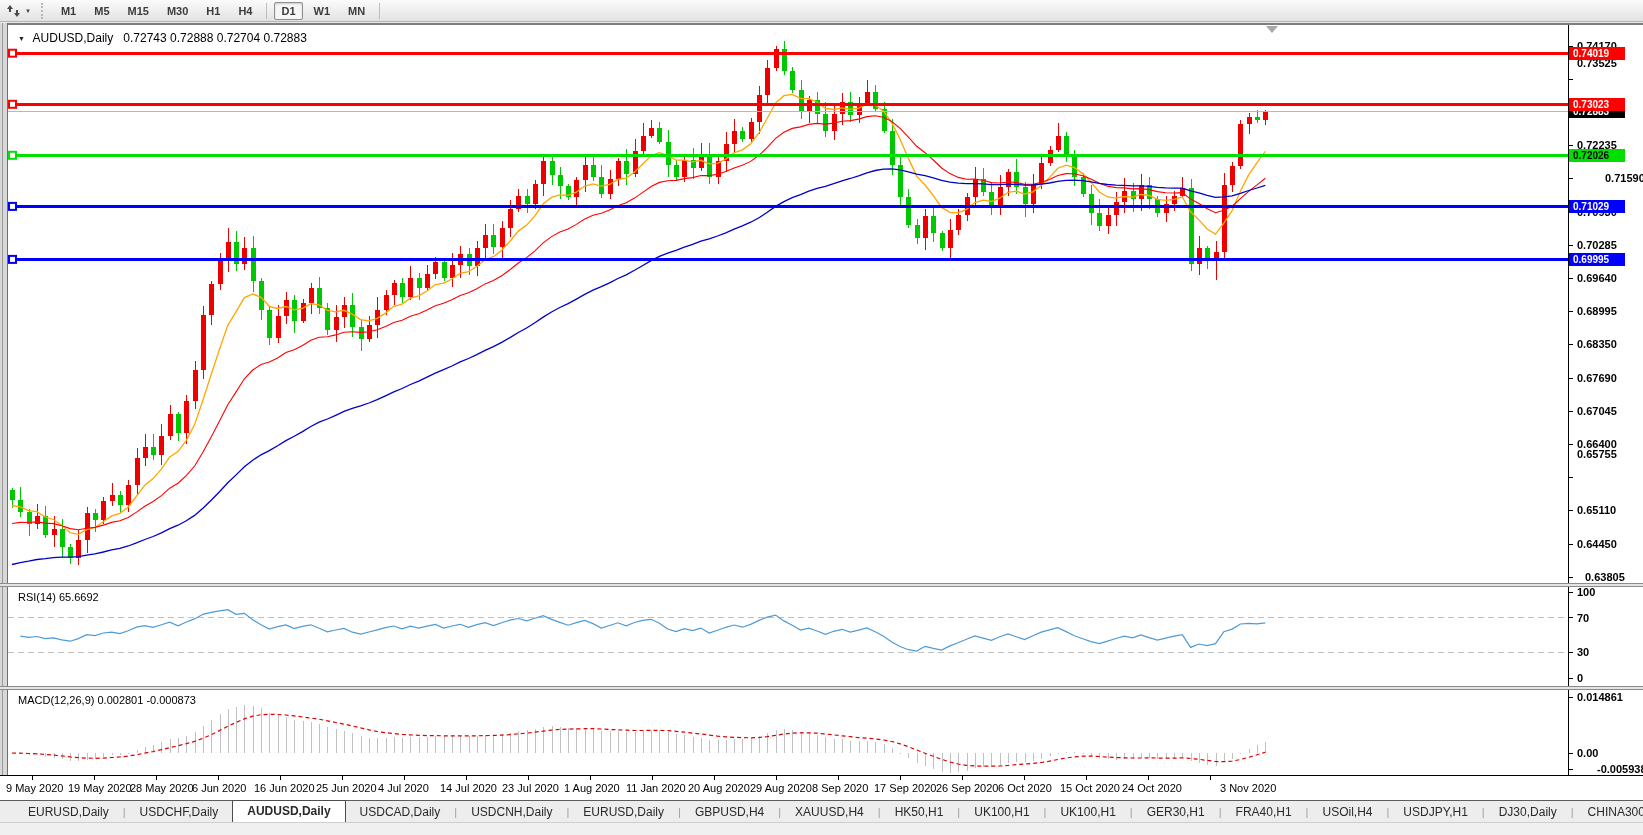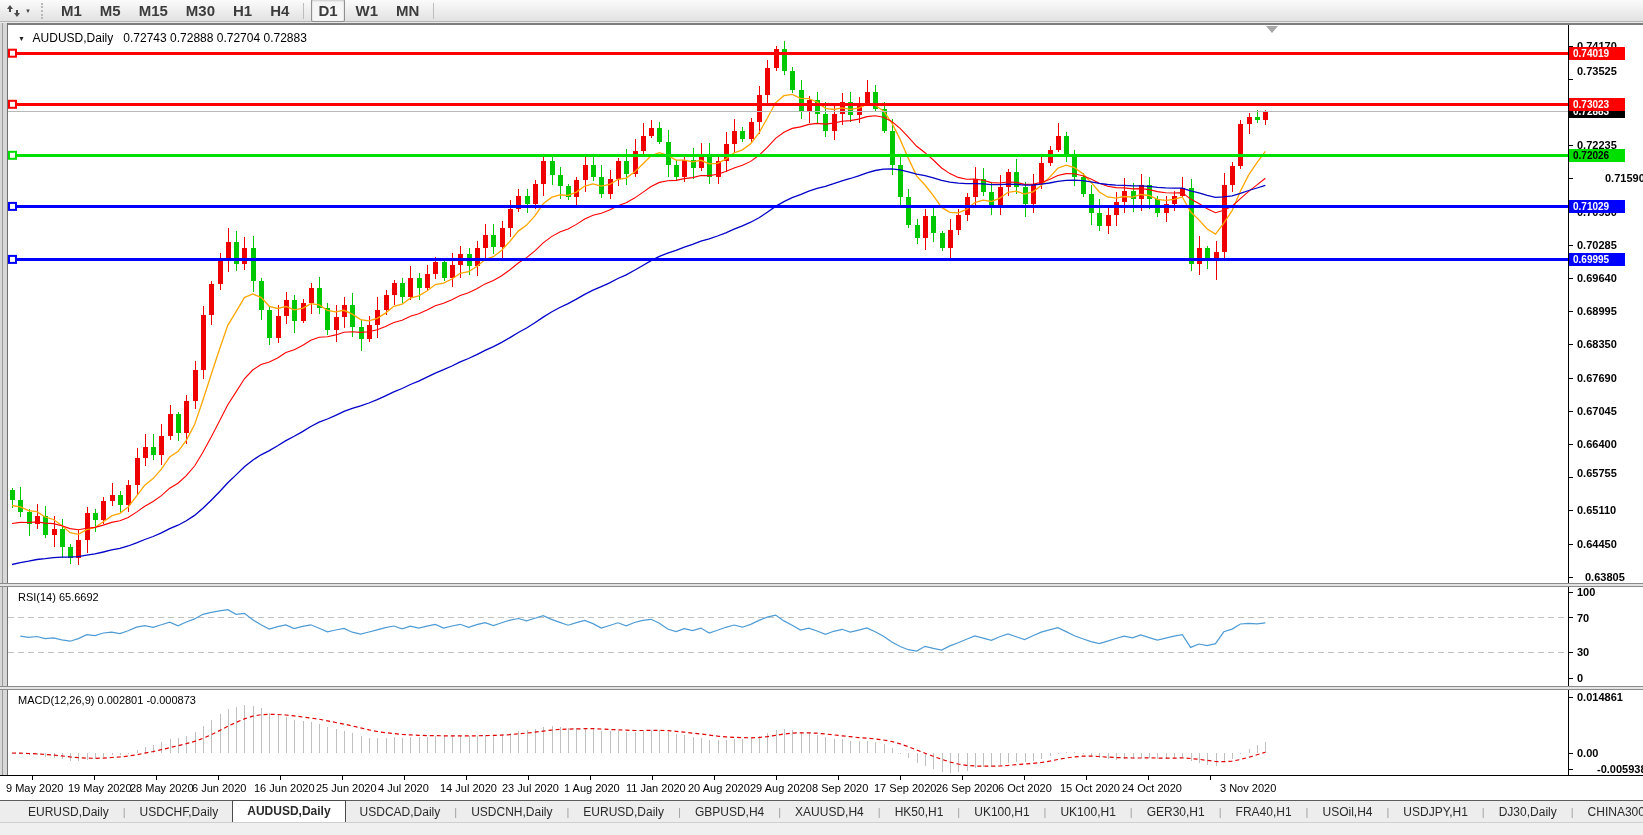--- a/index.html
+++ b/index.html
@@ -7,21 +7,21 @@
   body { font-family:"Liberation Sans", sans-serif; background:#f0f0f0; position:relative; }
   .app { position:absolute; left:0; top:0; width:1643px; height:835px; background:#e9e9e9; }
 
   
   .toolbar { position:absolute; left:0; top:0; width:1643px; height:22px;
     background:linear-gradient(#fbfbfb,#e2e2e2); border-bottom:1px solid #b4b4b4;
     display:flex; align-items:center; }
   .tb-icon { width:18px; height:16px; margin-left:5px; display:flex; align-items:center; justify-content:center; }
   .tb-caret { font-size:6px; color:#444; padding:0 6px 0 2px; }
   .tb-grip { width:5px; height:16px; border-left:2px dotted #b9b9b9; margin:0 6px 0 4px; }
-  .tb-btn { min-width:28px; padding:2px 6px; margin:0 2px; font-size:15px; font-weight:bold; color:#3c3c3c;
+  .tb-btn { min-width:28px; padding:2px 6px; margin:0 2px; font-size:11px; font-weight:bold; color:#3c3c3c;
     text-align:center; border:1px solid transparent; border-radius:2px; }
   .tb-btn.active { background:#f6f6f6; border:1px solid #8f8f8f; box-shadow:inset 0 1px 2px rgba(0,0,0,.18); }
   .tb-sep { width:1px; height:16px; background:#bdbdbd; margin:0 5px; }
   .frame-top { position:absolute; left:0; top:23px; width:1643px; height:2px; background:#7d7d7d; }
   .frame-left { position:absolute; left:0; top:23px; width:8px; height:777px; background:#d8d8d8;
     border-right:1px solid #6f6f6f; }
   .frame-left::before { content:""; position:absolute; left:2px; top:0; width:1px; height:100%; background:#9a9a9a; }
 
   .pane { position:absolute; left:8px; width:1635px; background:#ffffff; overflow:visible; }
   .pane svg { position:absolute; left:0; top:0; }
@@ -433,32 +433,32 @@
         <line x1="1560" y1="552.0" x2="1565" y2="552.0" stroke="#000000" shape-rendering="crispEdges"></line>
       </svg>
     <div class="axis-zone"></div>
     <div class="chart-title">
       <span class="tri">▼</span>
       <span>AUDUSD,Daily</span>
       <span>&nbsp;</span>
       <span>0.72743 0.72888 0.72704 0.72883</span>
     </div>
   <div class="tick-label" style="top: 15px;">0.74170</div>
-      <div class="tick-label" style="top: 40px;">0.73525</div>
+      <div class="tick-label" style="top: 32px;">0.73525</div>
       <div class="tick-label" style="top: 114px;">0.72235</div>
       <div class="tick-label" style="top: 147px; margin-left: 28px;">0.71590</div>
       <div class="tick-label" style="top: 181px;">0.70930</div>
       <div class="tick-label" style="top: 214px;">0.70285</div>
       <div class="tick-label" style="top: 247px;">0.69640</div>
       <div class="tick-label" style="top: 280px;">0.68995</div>
       <div class="tick-label" style="top: 313px;">0.68350</div>
       <div class="tick-label" style="top: 347px;">0.67690</div>
       <div class="tick-label" style="top: 380px;">0.67045</div>
       <div class="tick-label" style="top: 413px;">0.66400</div>
-      <div class="tick-label" style="top: 442px;">0.65755</div>
+      <div class="tick-label" style="top: 423px;">0.65755</div>
       <div class="tick-label" style="top: 479px;">0.65110</div>
       <div class="tick-label" style="top: 513px;">0.64450</div>
       <div class="tick-label" style="top: 546px; padding-left: 8px;">0.63805</div>
       <div class="price-tag" style="top: 80px; background: rgb(0, 0, 0); color: rgb(255, 255, 255);">0.72883</div>
       <div class="price-tag" style="top: 22px; background: rgb(255, 0, 0); color: rgb(255, 255, 255);">0.74019</div>
       <div class="price-tag" style="top: 73px; background: rgb(255, 0, 0); color: rgb(255, 255, 255);">0.73023</div>
       <div class="price-tag" style="top: 124px; background: rgb(0, 224, 0); color: rgb(0, 0, 0);">0.72026</div>
       <div class="price-tag" style="top: 175px; background: rgb(0, 0, 255); color: rgb(255, 255, 255);">0.71029</div>
       <div class="price-tag" style="top: 228px; background: rgb(0, 0, 255); color: rgb(255, 255, 255);">0.69995</div>
     </div>

